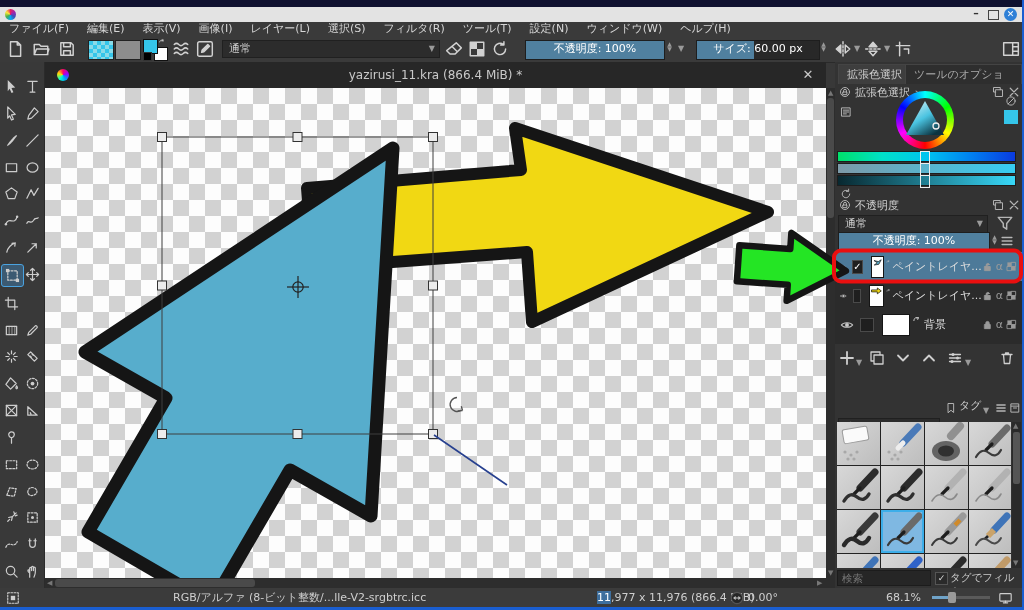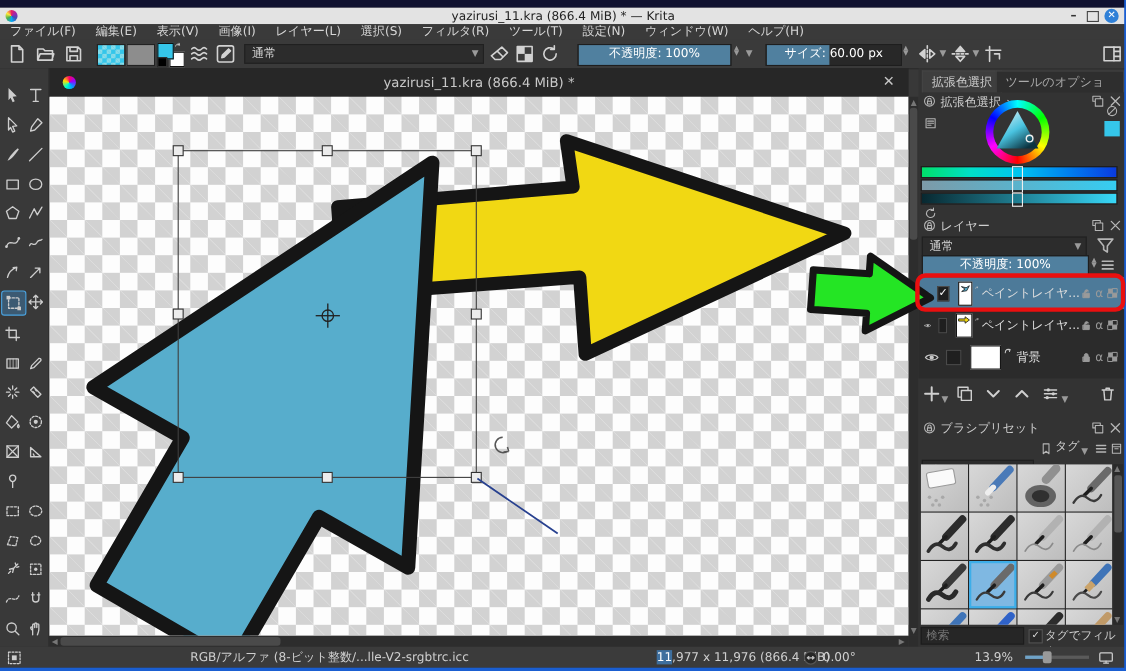--- a/index.html
+++ b/index.html
@@ -125,21 +125,20 @@
   #blue-border-bottom{left:0;top:607px;width:1024px;height:3px;background:#1a5ed1}
   #blue-border-right{left:1022px;top:0;width:2px;height:610px;background:#1a5ed1}
   #overlay-svg{position:absolute;left:0;top:0;pointer-events:none;z-index:90}
 </style>
 </head>
 <body>
 
 <div id="top-strip" class="abs"></div>
 <div id="titlebar" class="abs">
   <span class="krita-dot"></span>
-  <span>yazirusi_11.kra (866.4 MiB) * — Krita</span>
   <div id="btn-min" class="winbtn">–</div>
   <div id="btn-max" class="winbtn"></div>
   <div id="btn-close" class="winbtn">✕</div>
 </div>
 
 <div id="menubar" class="abs">
     <div class="menu-item">ファイル(F)</div>
     <div class="menu-item">編集(E)</div>
     <div class="menu-item">表示(V)</div>
     <div class="menu-item">画像(I)</div>
@@ -634,21 +633,21 @@
       </svg>
     </span>
 
   <div class="docker-head" style="top:136px">
     <span class="dk-ic ic" style="left:4px;top:1px">
         <svg viewBox="0 0 16 16" fill="none" stroke="currentColor" stroke-width="1.3" stroke-linecap="round" stroke-linejoin="round">
           <circle cx="8" cy="8" r="6"></circle>
           <path d="M6 8 V6.5 a2 2 0 0 1 4 0 V8 M5.5 8 h5 v3.5 h-5 Z"></path>
         </svg>
       </span>
-    <span class="t">レイヤー</span>
+    <span class="t">不透明度</span>
     <span class="dk-ic ic" style="left:157px;top:1px">
         <svg viewBox="0 0 16 16" fill="none" stroke="currentColor" stroke-width="1.3" stroke-linecap="round" stroke-linejoin="round">
           <path d="M5 5 H14 V14 H5 Z M5 8 H2 V2 H11 V5"></path>
         </svg>
       </span>
     <span class="dk-ic ic" style="left:173px;top:1px">
         <svg viewBox="0 0 16 16" fill="none" stroke="currentColor" stroke-width="1.3" stroke-linecap="round" stroke-linejoin="round">
           <path d="M3 3 L13 13 M13 3 L3 13" stroke-width="1.6"></path>
         </svg>
       </span>
@@ -802,39 +801,20 @@
         <circle cx="5" cy="11.5" r="1.5" fill="currentColor" stroke="none"></circle>
       </svg>
     </span>
   <span class="ddarr" style="left:130px;top:296px">▼</span>
   <span class="lbar-ic abs ic" style="left:164px;top:288px;width:16px;height:16px">
       <svg viewBox="0 0 16 16" fill="none" stroke="currentColor" stroke-width="1.3" stroke-linecap="round" stroke-linejoin="round">
         <path d="M3 4.5 H13 M6.5 4.5 V3 h3 v1.5 M4.5 4.5 L5.3 13.5 h5.4 L11.5 4.5 Z"></path>
       </svg>
     </span>
 
-  <div class="docker-head" style="top:320px">
-    <span class="dk-ic ic" style="left:4px;top:1px">
-        <svg viewBox="0 0 16 16" fill="none" stroke="currentColor" stroke-width="1.3" stroke-linecap="round" stroke-linejoin="round">
-          <circle cx="8" cy="8" r="6"></circle>
-          <path d="M6 8 V6.5 a2 2 0 0 1 4 0 V8 M5.5 8 h5 v3.5 h-5 Z"></path>
-        </svg>
-      </span>
-    <span class="t">ブラシプリセット</span>
-    <span class="dk-ic ic" style="left:157px;top:1px">
-        <svg viewBox="0 0 16 16" fill="none" stroke="currentColor" stroke-width="1.3" stroke-linecap="round" stroke-linejoin="round">
-          <path d="M5 5 H14 V14 H5 Z M5 8 H2 V2 H11 V5"></path>
-        </svg>
-      </span>
-    <span class="dk-ic ic" style="left:173px;top:1px">
-        <svg viewBox="0 0 16 16" fill="none" stroke="currentColor" stroke-width="1.3" stroke-linecap="round" stroke-linejoin="round">
-          <path d="M3 3 L13 13 M13 3 L3 13" stroke-width="1.6"></path>
-        </svg>
-      </span>
-  </div>
   <div class="dropdown abs" style="left:3px;top:338px;width:102px;height:18px">
     <span>すべて</span>
     <span class="arr">▼</span>
   </div>
   <span class="dk-ic ic" style="left:110px;top:340px">
       <svg viewBox="0 0 16 16" fill="none" stroke="currentColor" stroke-width="1.3" stroke-linecap="round" stroke-linejoin="round">
         <path d="M4.5 2 h7 v12 l-3.5 -3 -3.5 3 Z"></path>
       </svg>
     </span>
   <span class="abs" style="left:124px;top:336px;color:#cfcfcf">タグ</span>
@@ -970,21 +950,21 @@
   </span>
   <span class="item" id="rot-pill" style="left:730px">
     <span class="ic" style="width:14px;height:14px">
         <svg viewBox="0 0 16 16" fill="none" stroke="currentColor" stroke-width="1.3" stroke-linecap="round" stroke-linejoin="round">
           <circle cx="8" cy="8" r="6.5" fill="#262626" stroke="#555"></circle>
           <path d="M4.5 8 h7 M4.5 8 l1.6 -1.3 M4.5 8 l1.6 1.3 M11.5 8 l-1.6 -1.3 M11.5 8 l-1.6 1.3" stroke="#c0c0c0"></path>
         </svg>
       </span>
     <span>0.00°</span>
   </span>
-  <span class="item" style="left:886px">13.9%</span>
+  <span class="item" style="left:886px">68.1%</span>
   <div id="zoom-slider">
     <div class="zfill"></div>
       <div class="zthumb"></div>
   </div>
   <span class="item ic" style="left:998px;top:3px;width:15px;height:14px">
       <svg viewBox="0 0 16 16" fill="none" stroke="currentColor" stroke-width="1.3" stroke-linecap="round" stroke-linejoin="round">
         <rect x="1.5" y="3" width="13" height="8.5" rx="1"></rect>
         <path d="M5.5 13.5 h5 M8 11.5 v2"></path>
       </svg>
     </span>

